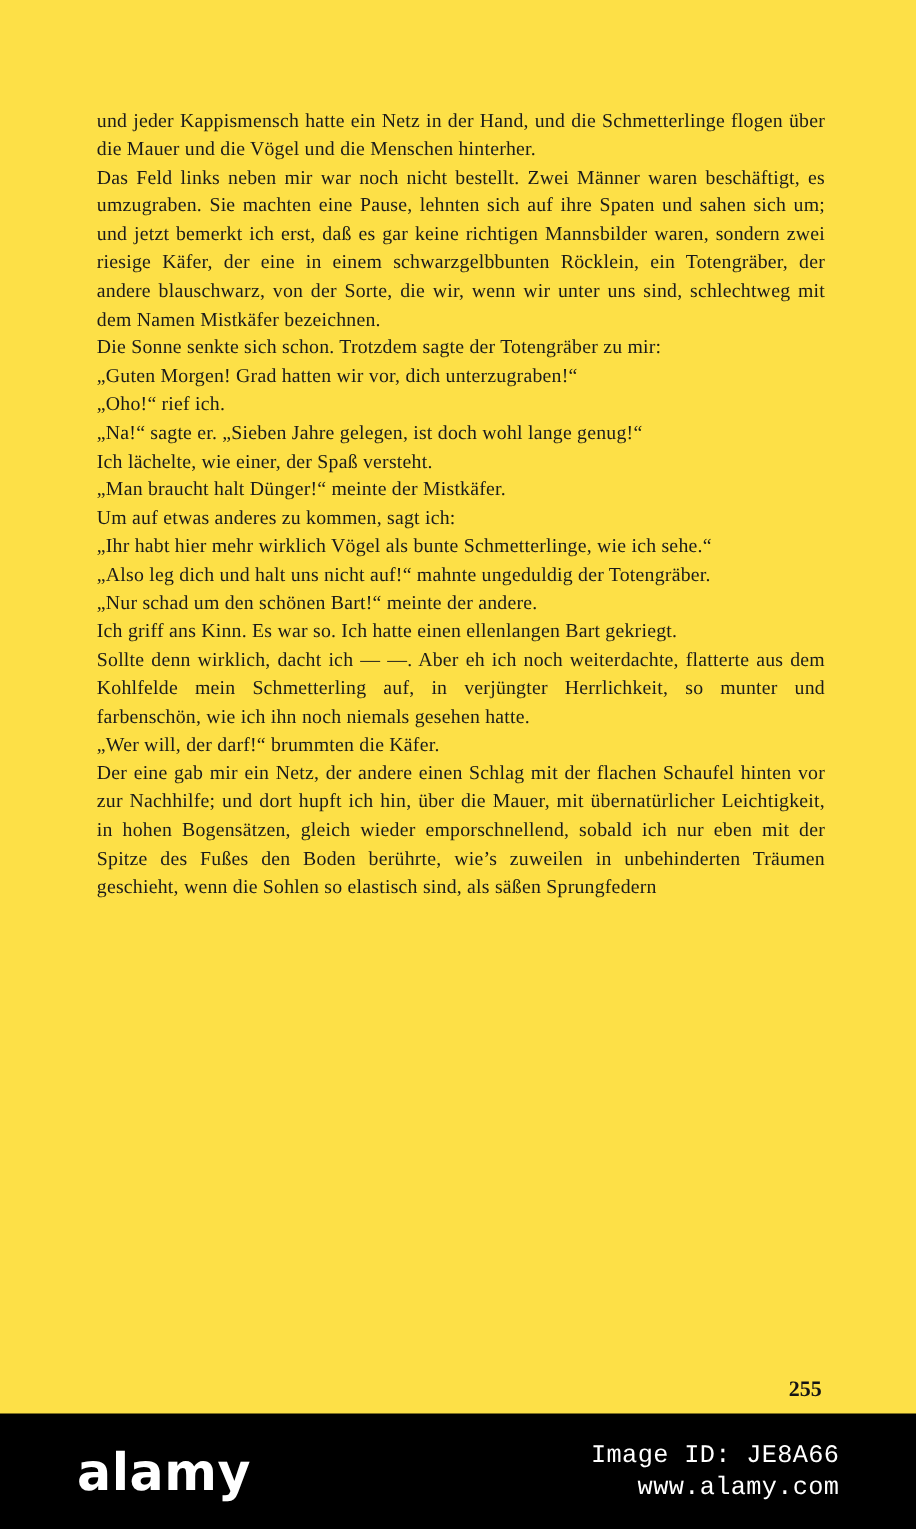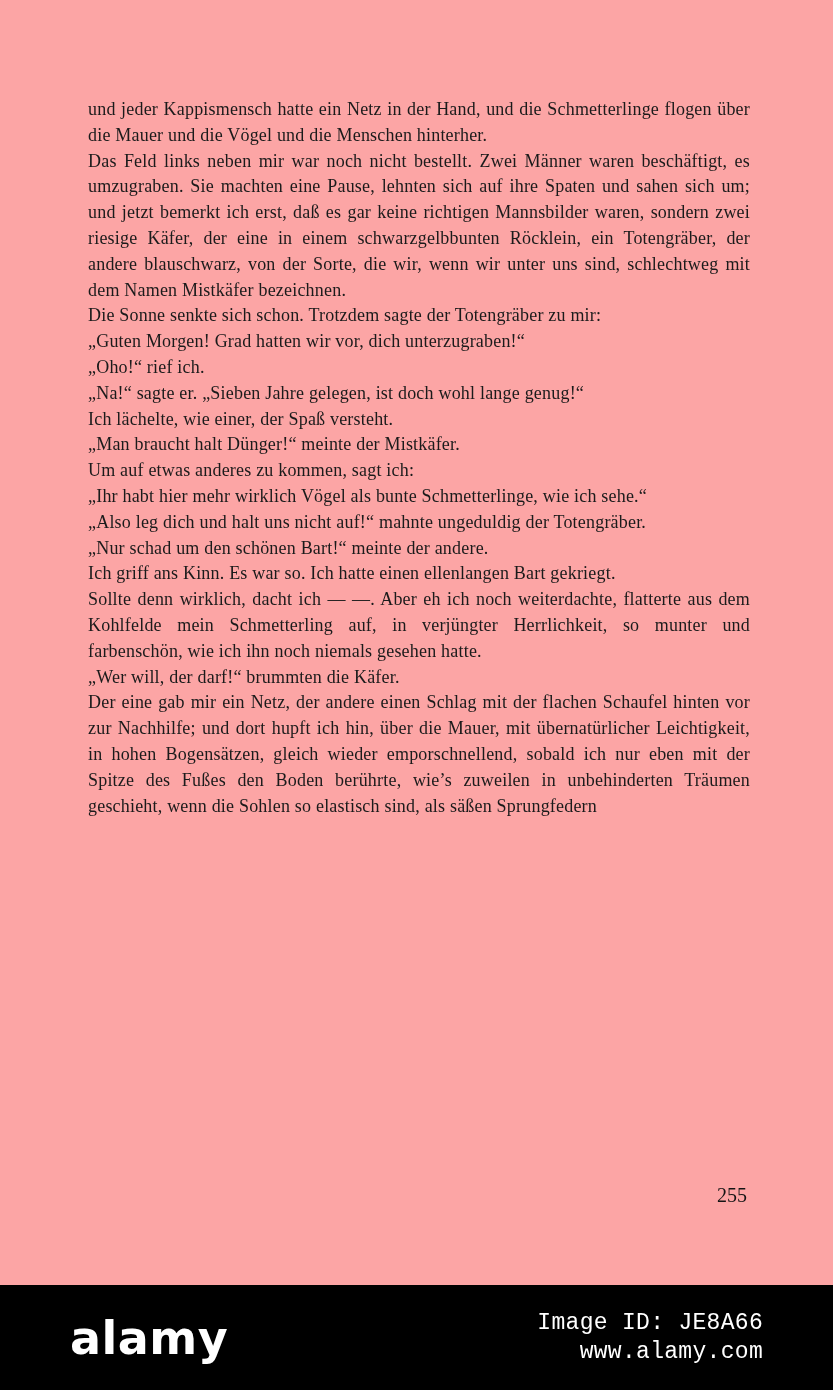--- a/index.html
+++ b/index.html
@@ -6,43 +6,43 @@
   html, body {
     width: 833px;
     height: 1390px;
     background: #ffffff;
     font-family: "Liberation Serif", "DejaVu Serif", serif;
     overflow: hidden;
   }
   .scan-page {
     position: absolute;
     inset: 0;
-    background: #fca5a5;
+    background: #fde047;
   }
   .text-block {
     position: absolute;
     left: 88px;
     top: 97px;
     width: 662px;
     color: #1b1b1b;
     font-size: 18px;
     line-height: 25.8px;
     text-align: justify;
     letter-spacing: 0.2px;
   }
   .text-block p {
     margin: 0;
     text-indent: 0;
   }
   .page-number {
     position: absolute;
     right: 86px;
-    top: 1184px;
+    top: 1252px;
     font-size: 20px;
-    font-weight: normal;
+    font-weight: bold;
     color: #141414;
   }
   .alamy-bar {
     position: absolute;
     left: 0;
     right: 0;
     bottom: 0;
     height: 105px;
     background: #000000;
     color: #ffffff;

